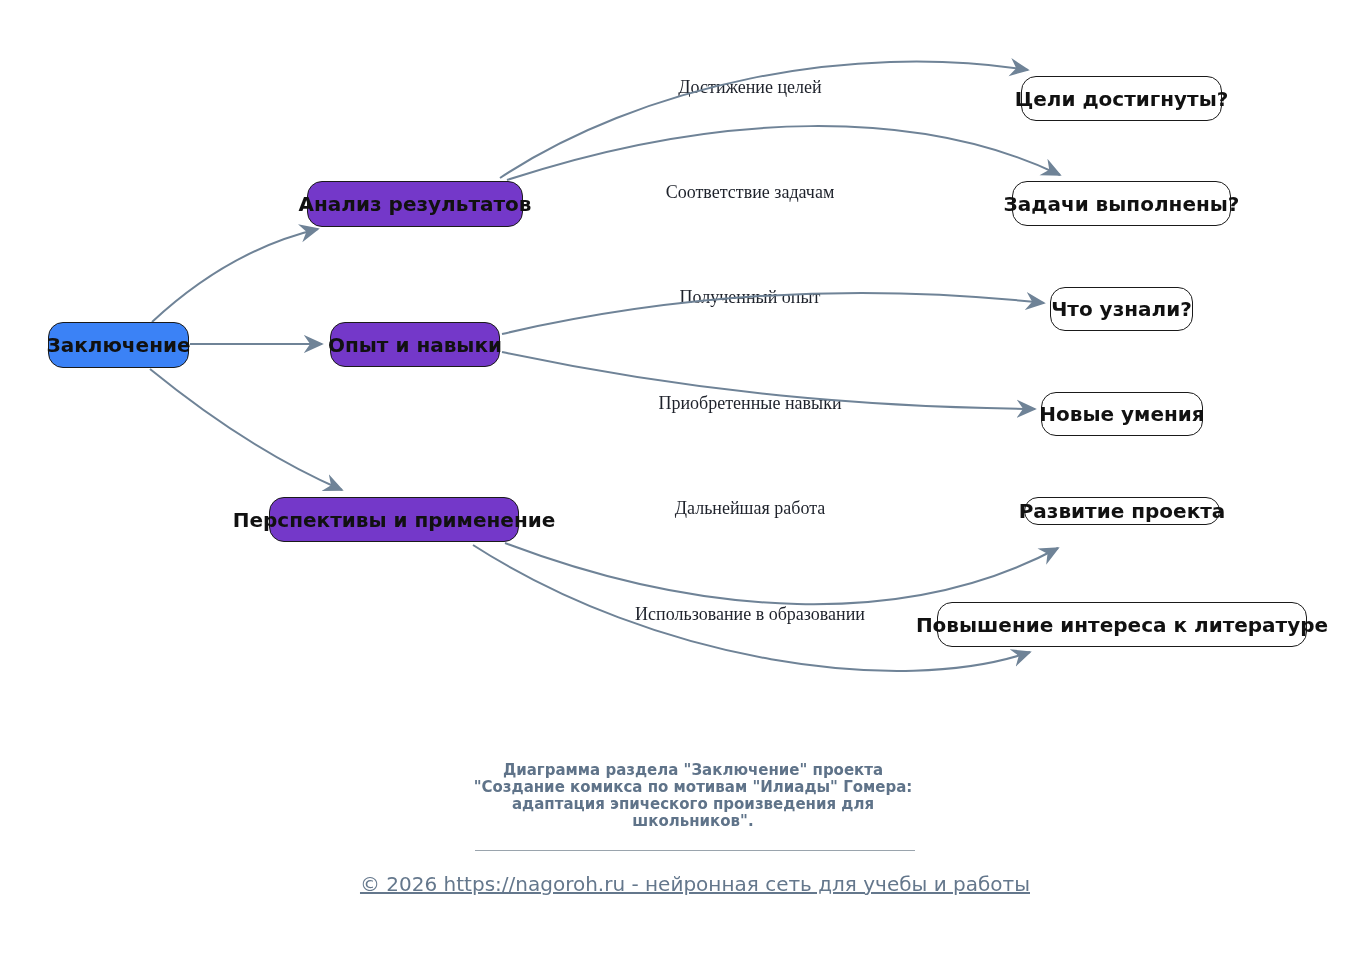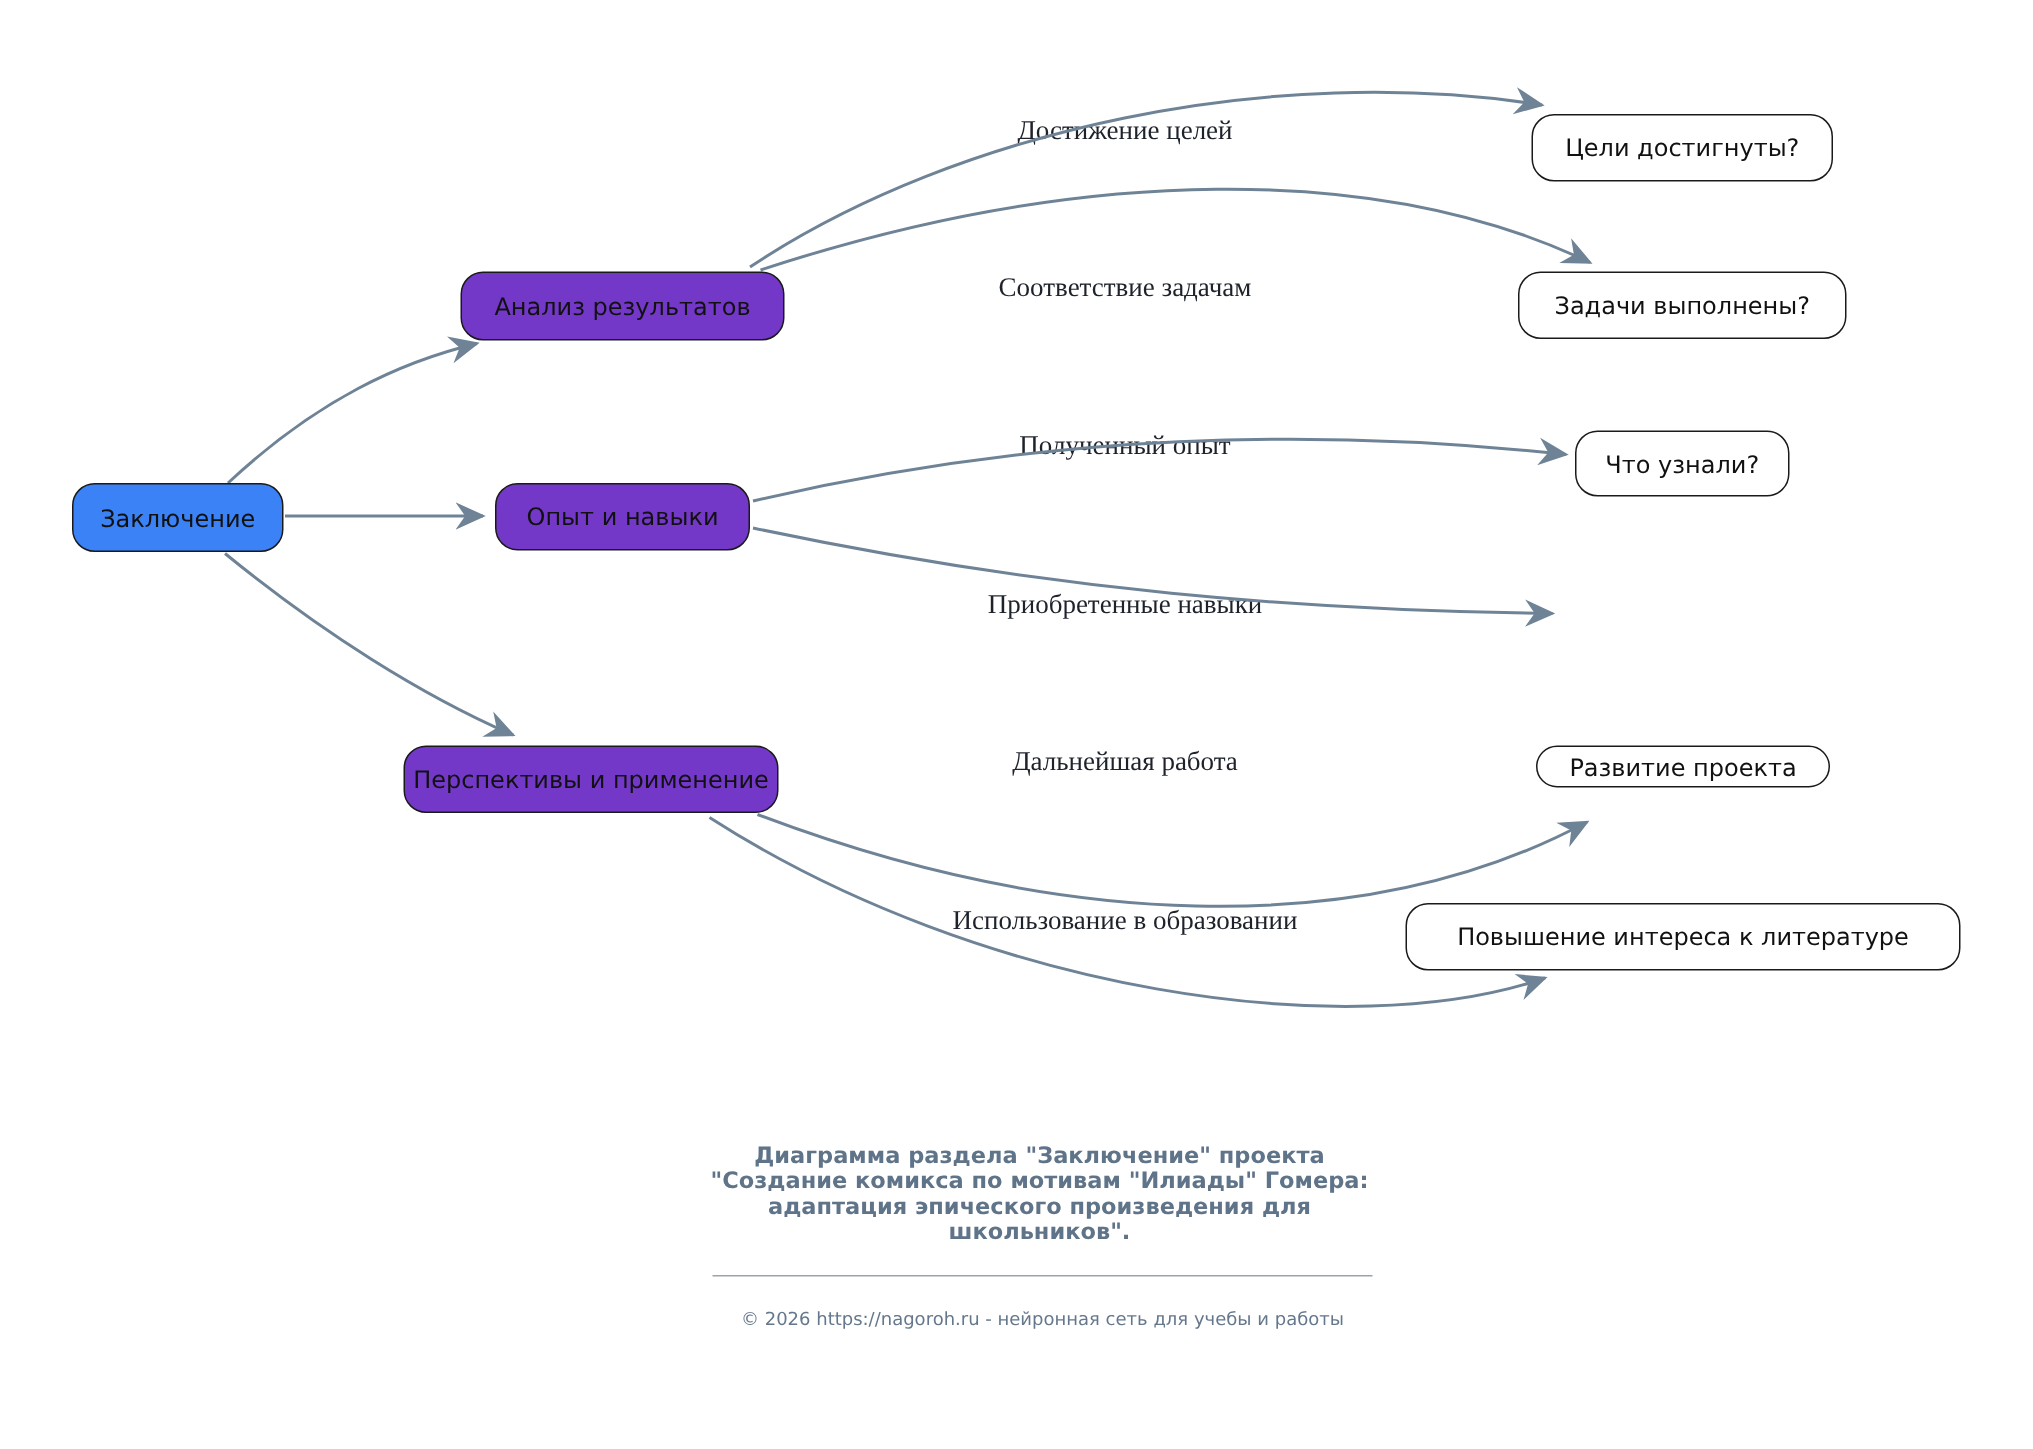--- a/index.html
+++ b/index.html
@@ -9,36 +9,36 @@
   }
   svg.edges{position:absolute;left:0;top:0;width:1355px;height:966px;}
   .edge-label{
     position:absolute;transform:translate(-50%,-50%);
     font-family:"Liberation Serif","DejaVu Serif",serif;
     font-size:18px;color:#1e222b;white-space:nowrap;
   }
   .node{
     position:absolute;display:flex;align-items:center;justify-content:center;
     border:1.6px solid #1a1a1a;border-radius:15px;box-sizing:border-box;
-    font-size:16px;color:#111111;white-space:nowrap;
+    font-size:20px;color:#111111;white-space:nowrap;font-weight:bold;
   }
   .node.green{background:#3b82f6;}
   .node.purple{background:#7438c9;}
   .node.white{background:#ffffff;}
   .caption{
     position:absolute;left:413px;top:762px;width:560px;
     text-align:center;font-weight:bold;font-size:15px;line-height:17px;color:#5f7389;
   }
   .divider{
     position:absolute;left:475px;top:850px;width:440px;height:0;
     border-top:1px solid #9aa4ad;
   }
   .footer{
     position:absolute;left:345px;top:872px;width:700px;
-    text-align:center;font-size:12px;color:#64778c;
+    text-align:center;font-size:20px;color:#64778c;text-decoration:underline;
   }
 </style>
 </head>
 <body>
 
 <div class="stage">
 
   <div class="edge-label" style="left:750px;top:87px">Достижение целей</div>
   <div class="edge-label" style="left:750px;top:192px">Соответствие задачам</div>
   <div class="edge-label" style="left:750px;top:297px">Полученный опыт</div>
@@ -67,20 +67,21 @@
 
   <div class="node green" style="left:48px;top:322px;width:141px;height:46px">Заключение</div>
 
   <div class="node purple" style="left:307px;top:181px;width:216px;height:46px">Анализ результатов</div>
   <div class="node purple" style="left:330px;top:322px;width:170px;height:45px">Опыт и навыки</div>
   <div class="node purple" style="left:269px;top:497px;width:250px;height:45px">Перспективы и применение</div>
 
   <div class="node white" style="left:1021px;top:76px;width:201px;height:45px">Цели достигнуты?</div>
   <div class="node white" style="left:1012px;top:181px;width:219px;height:45px">Задачи выполнены?</div>
   <div class="node white" style="left:1050px;top:287px;width:143px;height:44px">Что узнали?</div>
+  <div class="node white" style="left:1041px;top:392px;width:162px;height:44px">Новые умения</div>
   <div class="node white" style="left:1024px;top:497px;width:196px;height:28px">Развитие проекта</div>
   <div class="node white" style="left:937px;top:602px;width:370px;height:45px">Повышение интереса к литературе</div>
 
   <div class="caption">
     <div>Диаграмма раздела "Заключение" проекта</div>
     <div>"Создание комикса по мотивам "Илиады" Гомера:</div>
     <div>адаптация эпического произведения для</div>
     <div>школьников".</div>
   </div>
 

